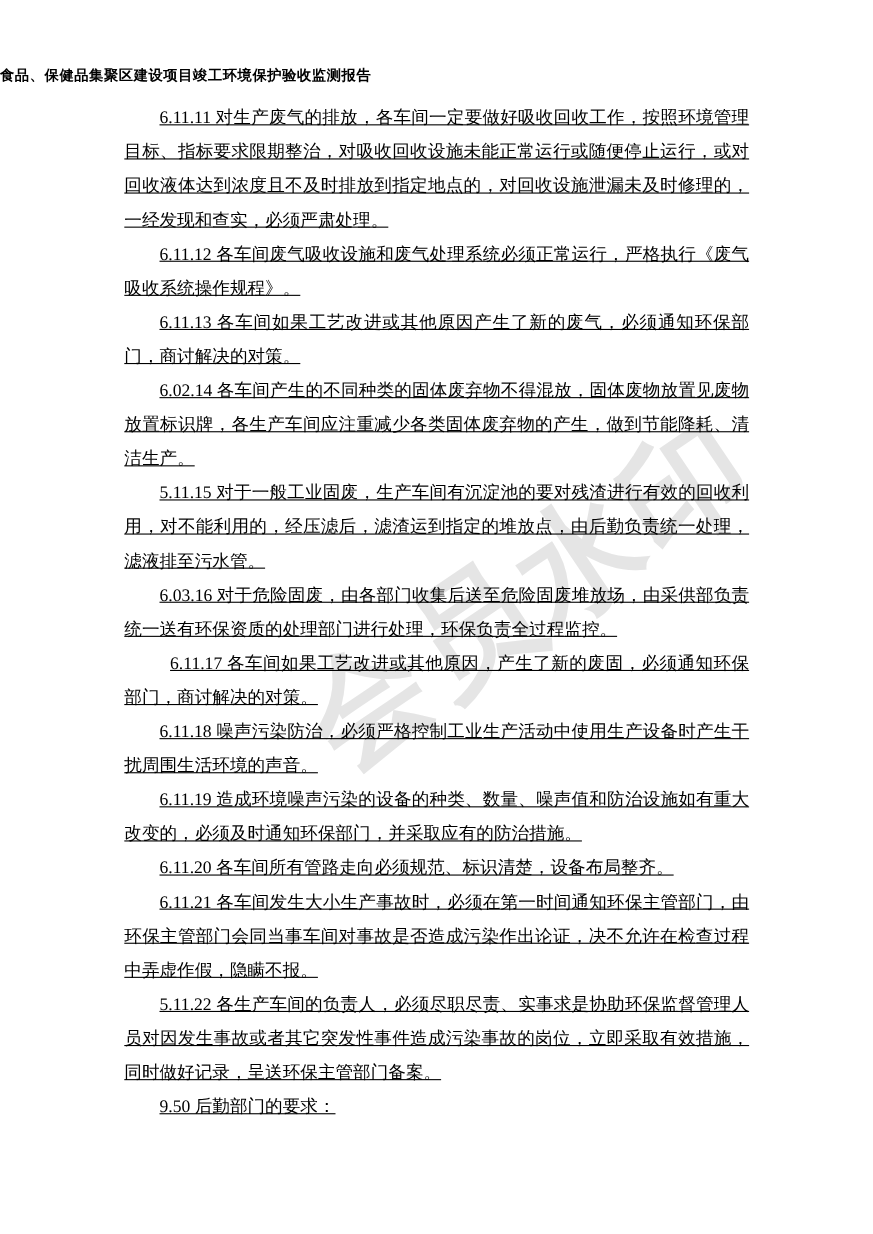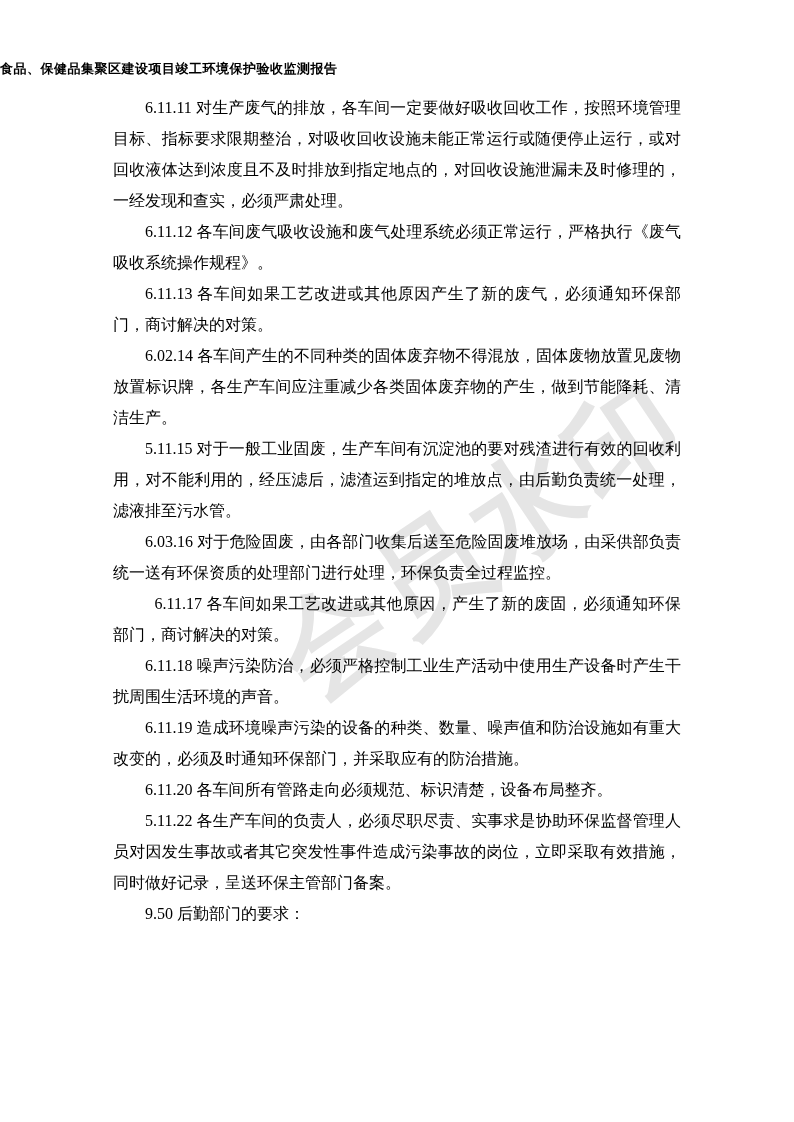--- a/index.html
+++ b/index.html
@@ -47,20 +47,21 @@
   }
   .content {
     position: relative;
     z-index: 1;
     margin: 14px 113px 0 113px;
     width: 568px;
     font-size: 16px;
     line-height: 31px;
     text-align: justify;
     text-justify: inter-ideograph;
+    text-decoration: underline;
   }
   .content p {
     margin: 0;
     padding: 0;
     text-indent: 2em;
   }
   .content p.deep-indent {
     text-indent: 2.6em;
   }
 </style>
@@ -77,17 +78,18 @@
     <p>6.11.11 对生产废气的排放，各车间一定要做好吸收回收工作，按照环境管理目标、指标要求限期整治，对吸收回收设施未能正常运行或随便停止运行，或对回收液体达到浓度且不及时排放到指定地点的，对回收设施泄漏未及时修理的，一经发现和查实，必须严肃处理。</p>
     <p>6.11.12 各车间废气吸收设施和废气处理系统必须正常运行，严格执行《废气吸收系统操作规程》。</p>
     <p>6.11.13 各车间如果工艺改进或其他原因产生了新的废气，必须通知环保部门，商讨解决的对策。</p>
     <p>6.02.14 各车间产生的不同种类的固体废弃物不得混放，固体废物放置见废物放置标识牌，各生产车间应注重减少各类固体废弃物的产生，做到节能降耗、清洁生产。</p>
     <p>5.11.15 对于一般工业固废，生产车间有沉淀池的要对残渣进行有效的回收利用，对不能利用的，经压滤后，滤渣运到指定的堆放点，由后勤负责统一处理，滤液排至污水管。</p>
     <p>6.03.16 对于危险固废，由各部门收集后送至危险固废堆放场，由采供部负责统一送有环保资质的处理部门进行处理，环保负责全过程监控。</p>
     <p class="deep-indent">6.11.17 各车间如果工艺改进或其他原因，产生了新的废固，必须通知环保部门，商讨解决的对策。</p>
     <p>6.11.18 噪声污染防治，必须严格控制工业生产活动中使用生产设备时产生干扰周围生活环境的声音。</p>
     <p>6.11.19 造成环境噪声污染的设备的种类、数量、噪声值和防治设施如有重大改变的，必须及时通知环保部门，并采取应有的防治措施。</p>
     <p>6.11.20 各车间所有管路走向必须规范、标识清楚，设备布局整齐。</p>
+    <p>6.11.21 各车间发生大小生产事故时，必须在第一时间通知环保主管部门，由环保主管部门会同当事车间对事故是否造成污染作出论证，决不允许在检查过程中弄虚作假，隐瞒不报。</p>
     <p>5.11.22 各生产车间的负责人，必须尽职尽责、实事求是协助环保监督管理人员对因发生事故或者其它突发性事件造成污染事故的岗位，立即采取有效措施，同时做好记录，呈送环保主管部门备案。</p>
     <p>9.50 后勤部门的要求：</p>
   </div>
 
 </div>
 
 </body></html>

